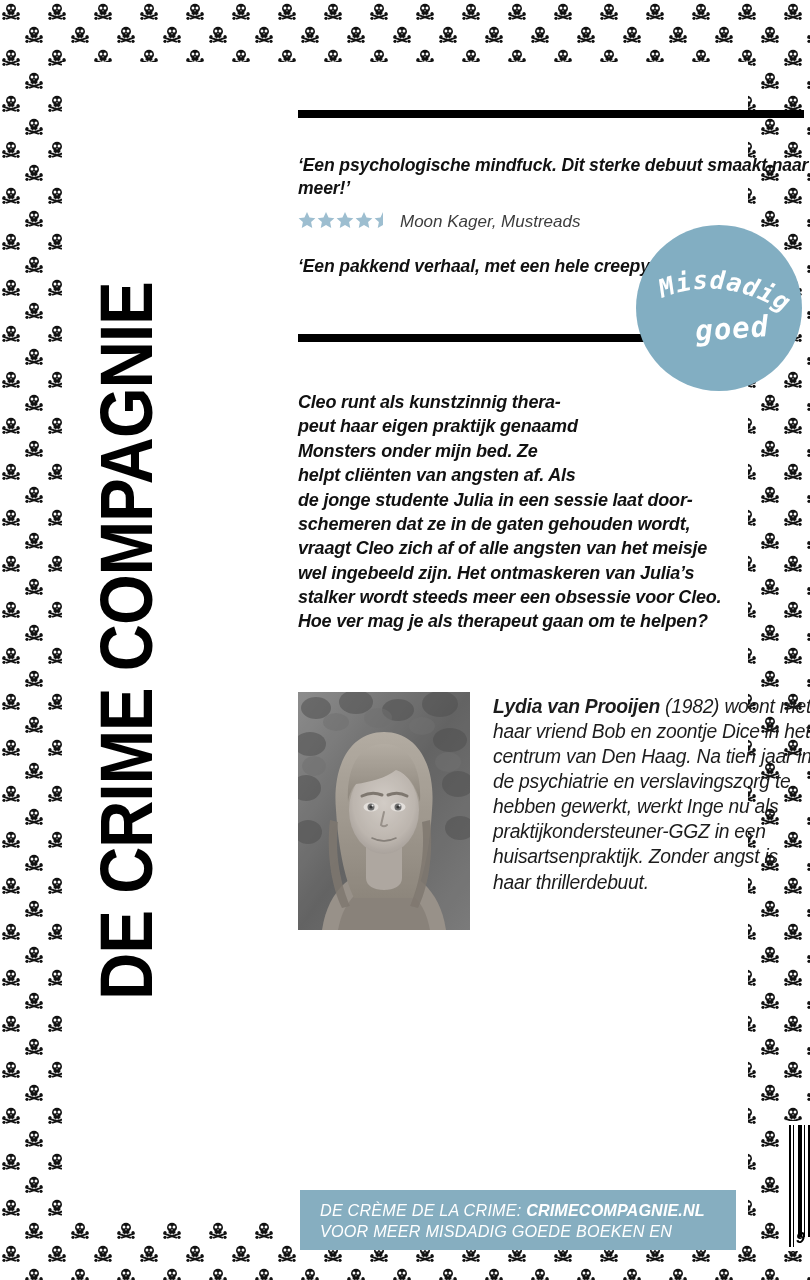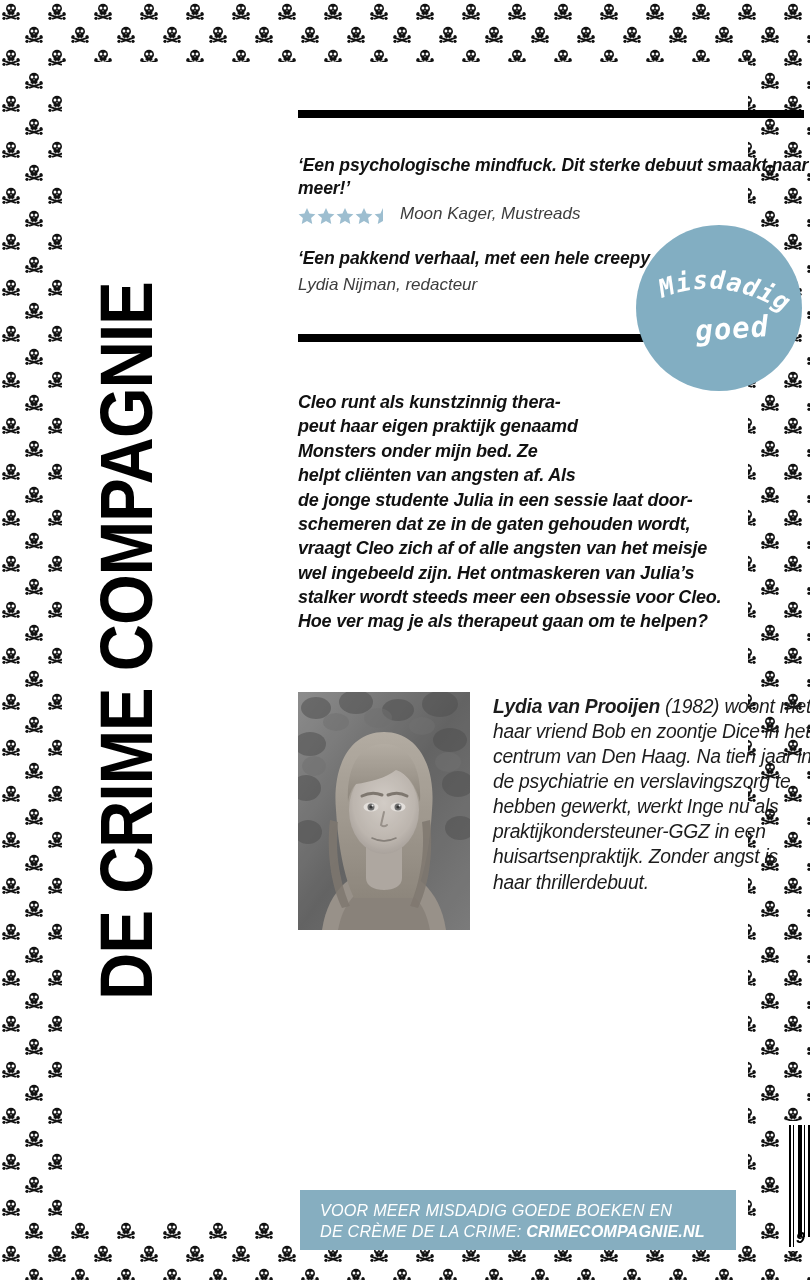--- a/index.html
+++ b/index.html
@@ -99,23 +99,23 @@
     font-weight: 700;
     line-height: 1.29;
     color: #111111;
     letter-spacing: -0.15px;
   }
   .review-source {
     font-size: 17px;
     font-weight: 400;
     color: #3d3d3d;
     line-height: 1.3;
-    margin-top: 4px;
+    margin-top: 12px;
     display: flex;
-    align-items: flex-end;
+    align-items: flex-start;
     gap: 6px;
   }
   .stars {
     display: inline-flex;
     align-items: center;
     gap: 1px;
     line-height: 1;
     position: relative;
     top: 0px;
   }
@@ -300,23 +300,20 @@
                   <use href="#st" x="0" fill="#9dbed0"></use>
                 </g>
               </svg>
             </span>
             <span>Moon Kager, Mustreads</span>
           </div>
         </div>
 
         <div class="review" style="margin-top:22px;">
           <div class="review-quote">‘Een pakkend verhaal, met een hele creepy ontknoping!’</div>
-          <div class="review-source">
-            <span>Lydia Nijman, redacteur</span>
-          </div>
         </div>
 
       </div>
 
       <div class="rule" id="rule-mid"></div>
 
       <div id="badge">
         <div id="badge-text">
           <svg viewBox="0 0 166 166" xmlns="http://www.w3.org/2000/svg" aria-hidden="true">
             <defs>
@@ -424,22 +421,22 @@
         </div>
 
         <div id="author-bio">
           <b>Lydia van Prooijen</b><span> (1982) woont met haar vriend Bob en zoontje Dice in het centrum van Den Haag. Na tien jaar in de psychiatrie en verslavingszorg te hebben gewerkt, werkt Inge nu als praktijkondersteuner-GGZ in een huisartsenpraktijk. Zonder angst is haar thrillerdebuut.</span>
         </div>
 
       </div>
 
       <div id="banner">
         <div id="banner-inner">
+          <div><span>DE CRÈME DE LA CRIME: </span><span class="url">CRIMECOMPAGNIE.NL</span></div>
           <div>VOOR MEER MISDADIG GOEDE BOEKEN EN</div>
-          <div><span>DE CRÈME DE LA CRIME: </span><span class="url">CRIMECOMPAGNIE.NL</span></div>
         </div>
       </div>
 
       <div id="barcode">
         <svg width="178" height="130" viewBox="0 0 178 130" xmlns="http://www.w3.org/2000/svg" aria-hidden="true">
           <rect width="178" height="130" fill="#ffffff"></rect>
           <g fill="#000000">
             <rect x="8" y="4" width="2" height="122"></rect>
             <rect x="12" y="4" width="1" height="122"></rect>
             <rect x="17" y="4" width="4" height="112"></rect>

